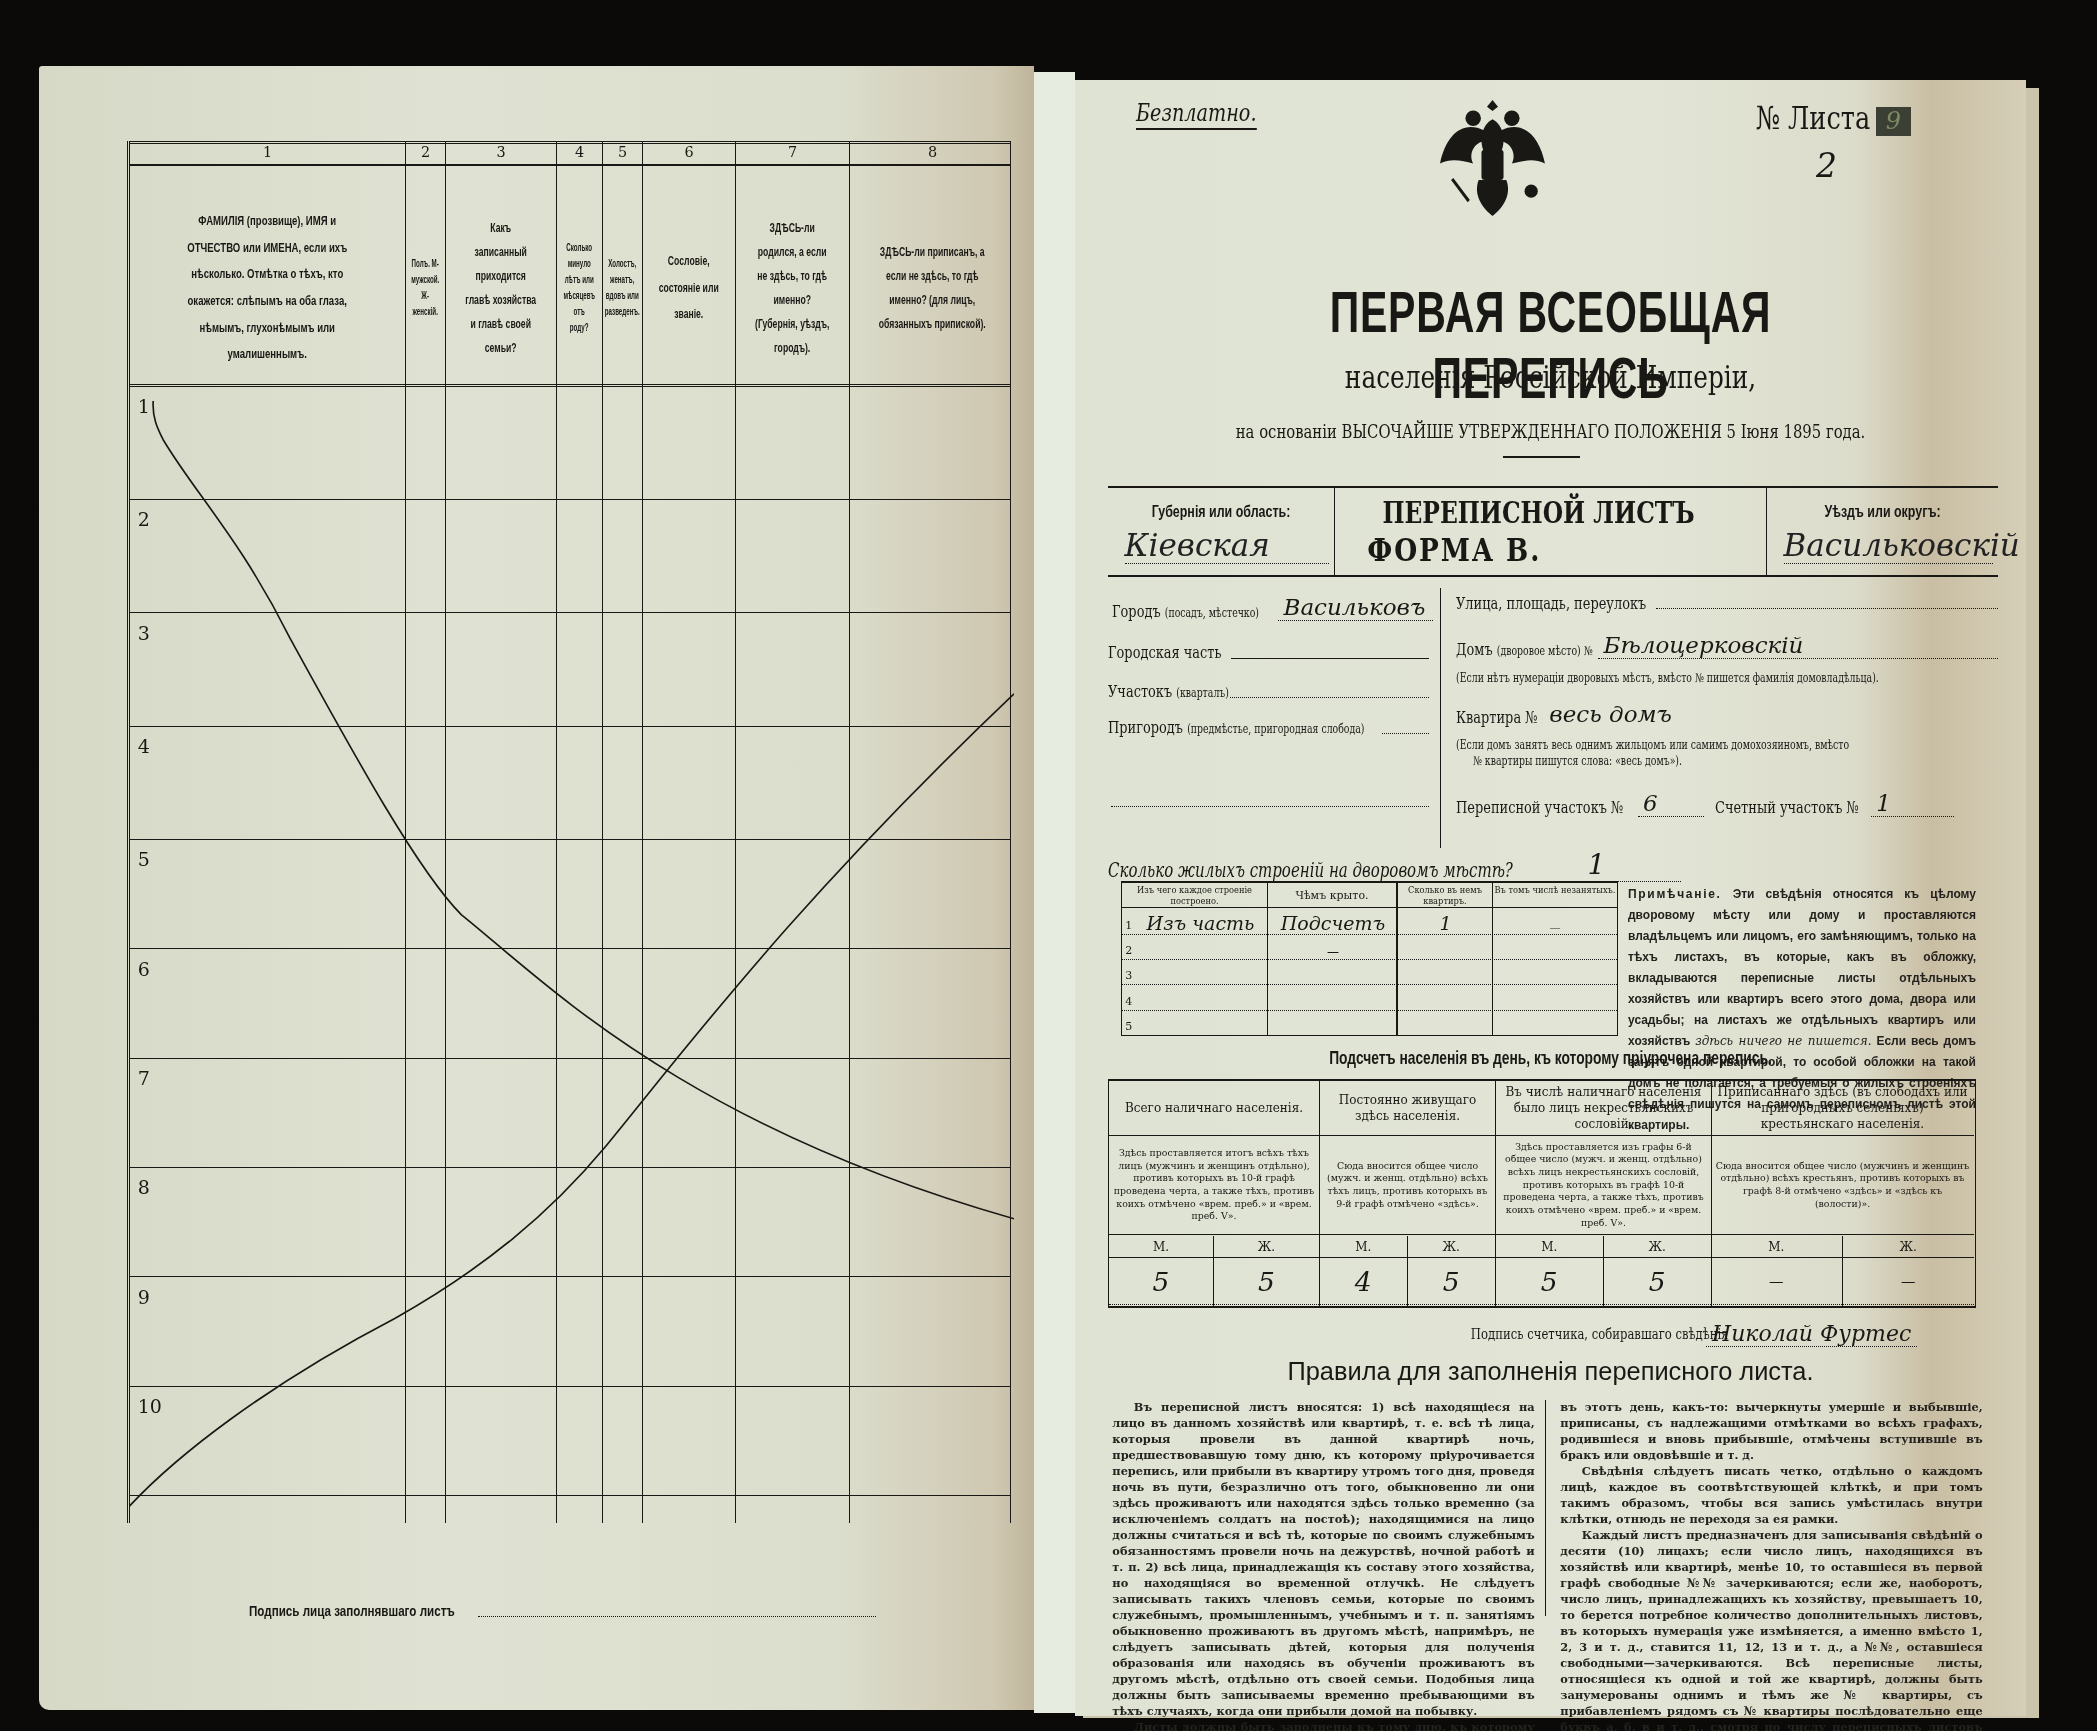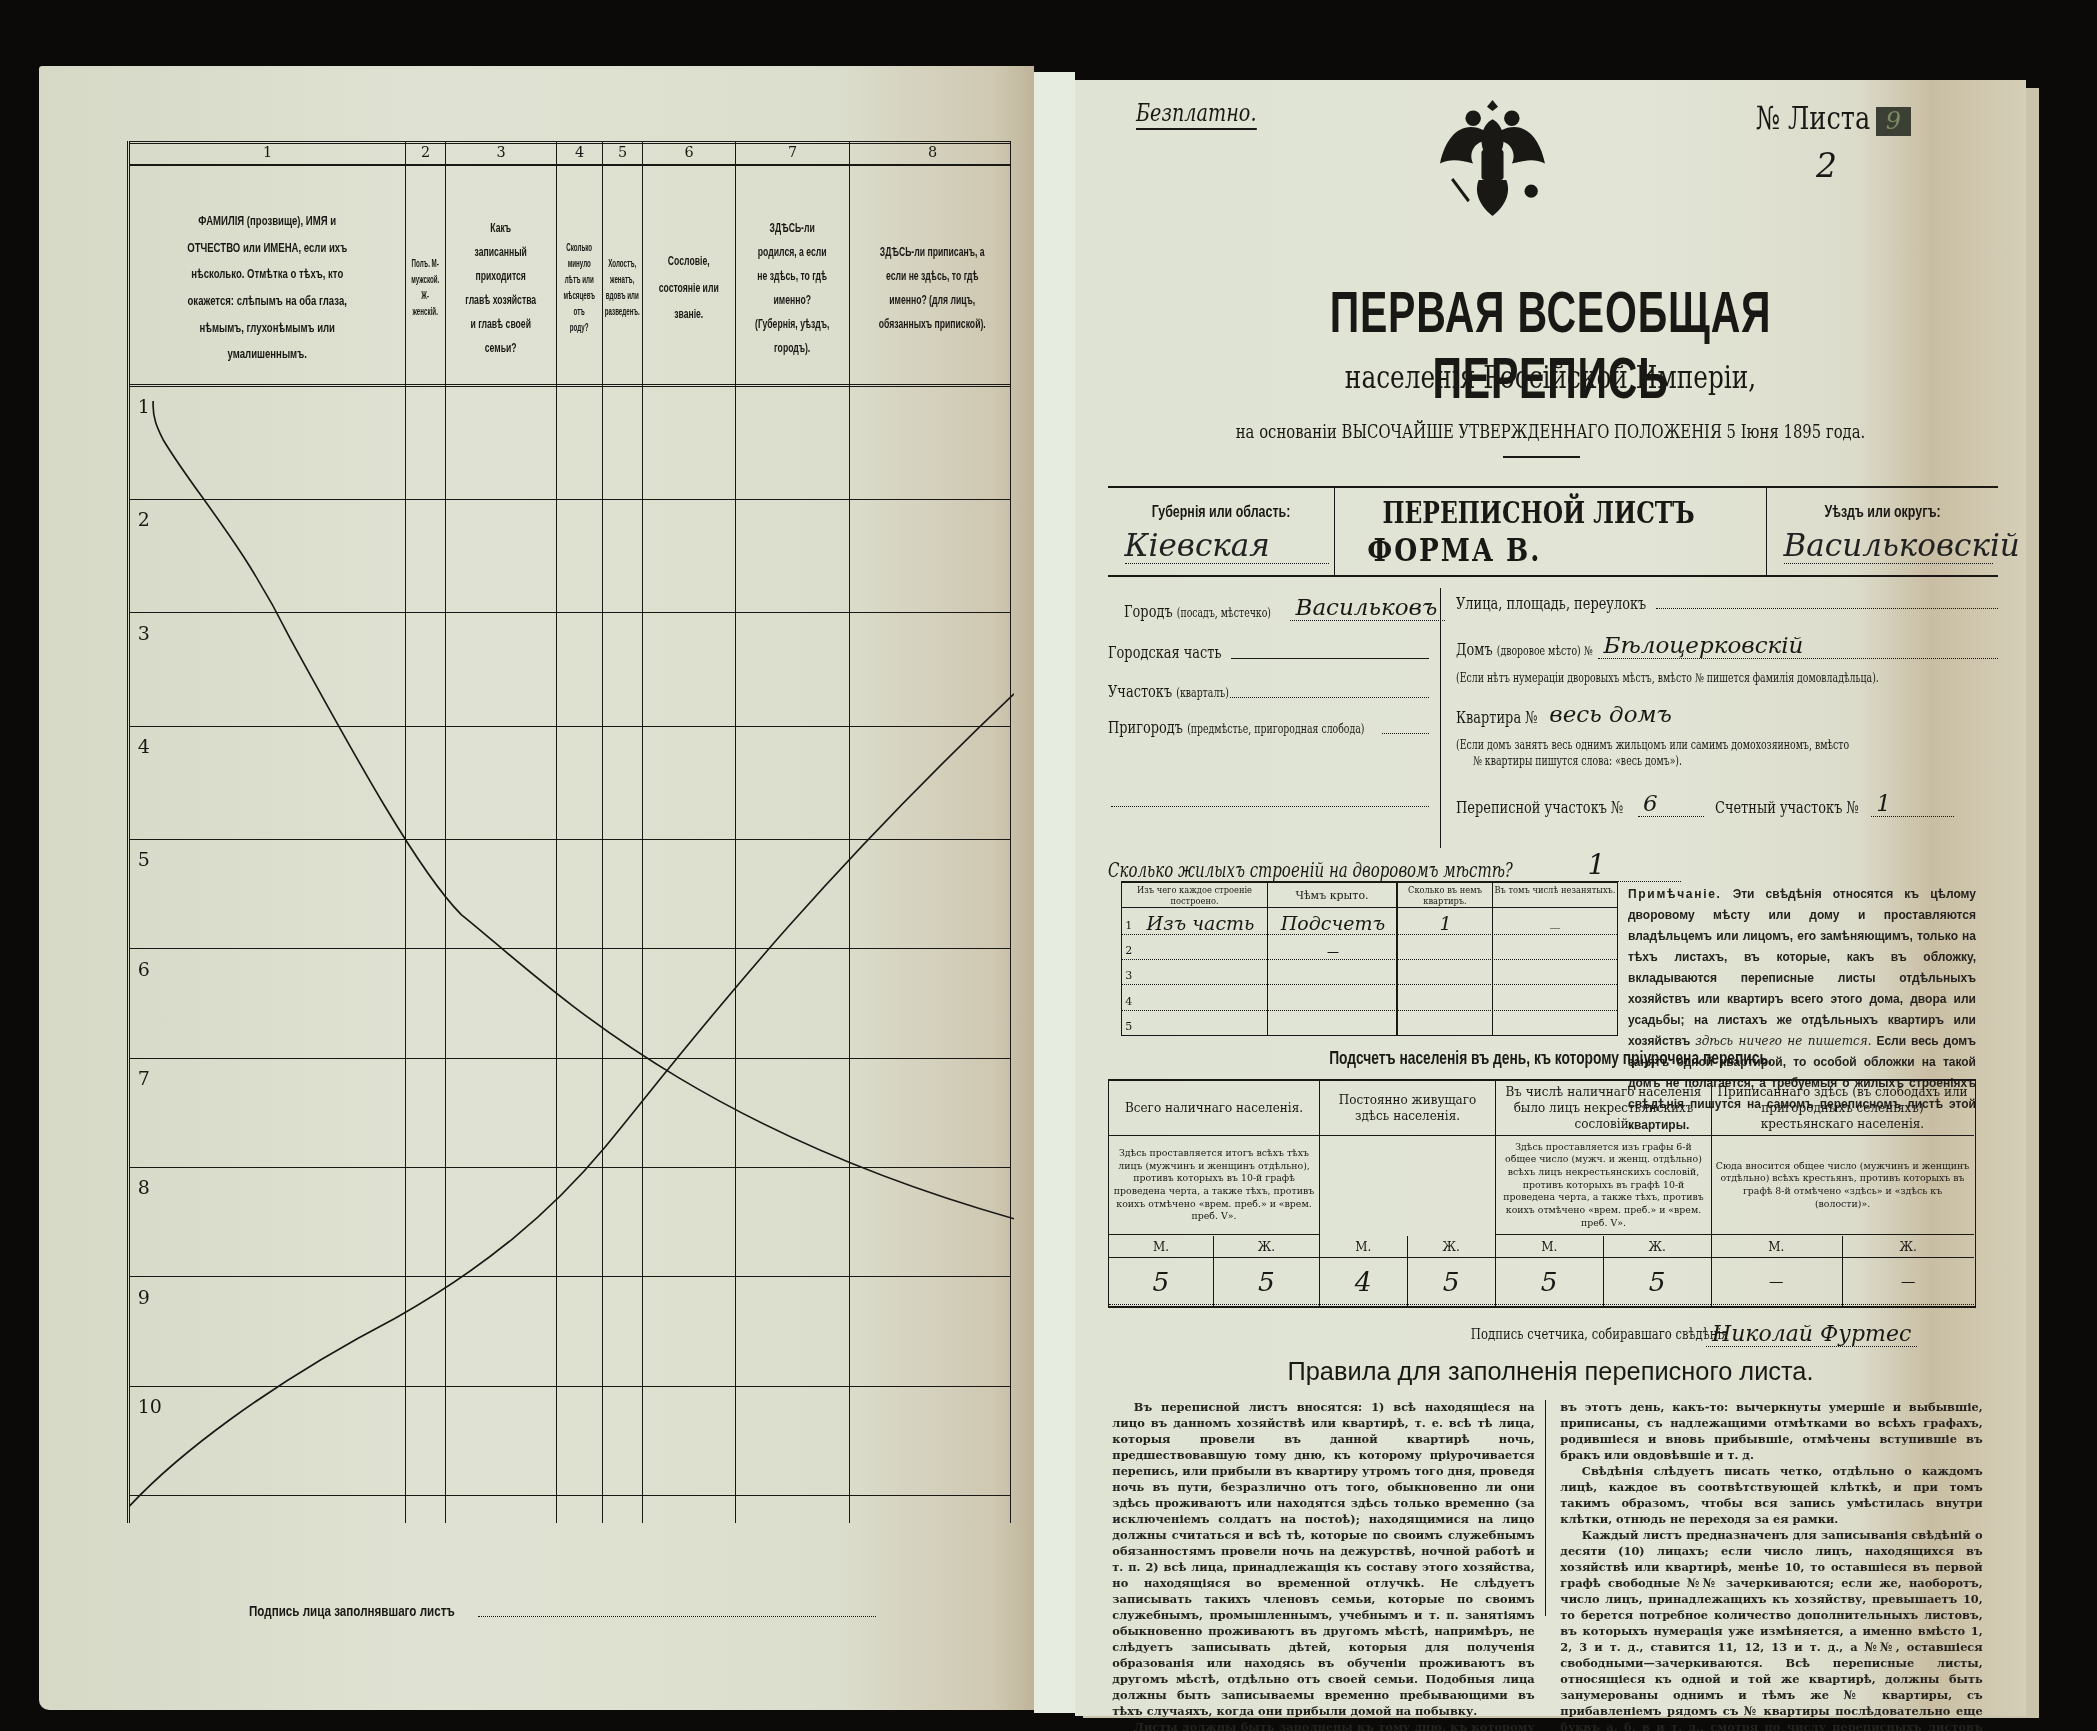--- a/index.html
+++ b/index.html
@@ -246,21 +246,21 @@
     </div>
     <div class="fb-right">
       <div class="fb-label">Уѣздъ или округъ:</div>
       <div class="fb-hand hand">Васильковскій</div>
     </div>
   </div>
 
   <div class="addr">
     <div class="addr-divider"></div>
 
-    <div class="field" style="left:16px;top:5.5px;width:321px">
+    <div class="field" style="left:4px;top:5.5px;width:321px">
       <span class="lbl" style="width:210px"><span>Городъ</span> <small>(посадъ, мѣстечко)</small></span>
       <span class="hv" style="margin-left:-44px;flex:1">Васильковъ</span>
     </div>
     <div class="field" style="left:0;top:55px;width:321px">
       <span class="lbl">Городская часть</span>
       <span class="line solid" style="margin-left:-22px"></span>
     </div>
     <div class="field" style="left:0;top:94px;width:321px">
       <span class="lbl"><span>Участокъ</span> <small>(кварталъ)</small></span>
       <span class="line" style="margin-left:-33px"></span>
@@ -353,20 +353,21 @@
         <div class="cg-sex">М.</div>
         <div class="cg-val">5</div>
       </div>
       <div class="cg-sub f">
         <div class="cg-sex">Ж.</div>
         <div class="cg-val">5</div>
       </div>
     </div>
     <div class="cgroup" style="left:211px;width:176px">
       <div class="cg-title">Постоянно живущаго здѣсь населенія.</div>
+      <div class="cg-desc">Сюда вносится общее число (мужч. и женщ. отдѣльно) всѣхъ тѣхъ лицъ, противъ которыхъ въ 9-й графѣ отмѣчено «здѣсь».</div>
       <div class="cg-sub m">
         <div class="cg-sex">М.</div>
         <div class="cg-val">4</div>
       </div>
       <div class="cg-sub f">
         <div class="cg-sex">Ж.</div>
         <div class="cg-val">5</div>
       </div>
     </div>
     <div class="cgroup" style="left:387px;width:216px">

